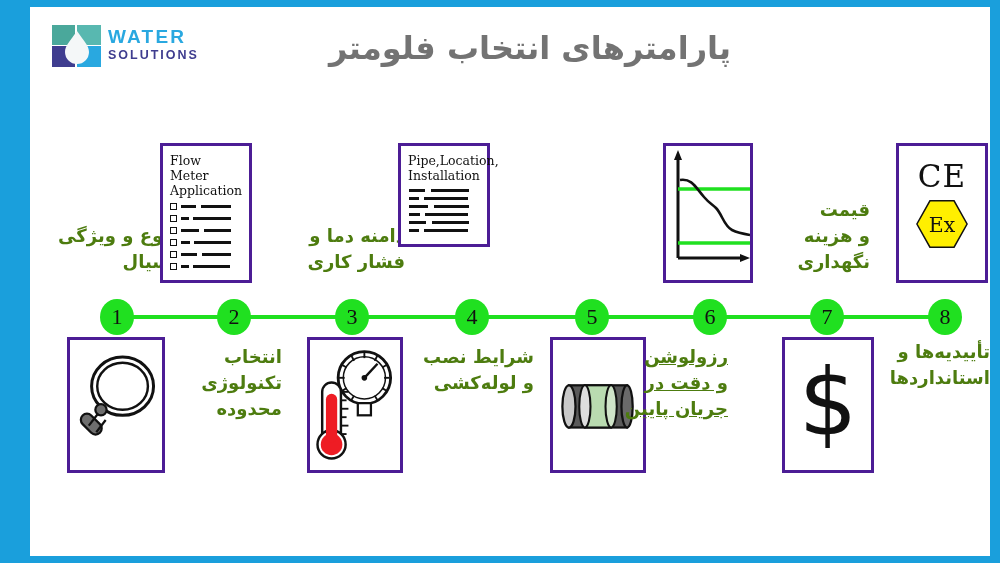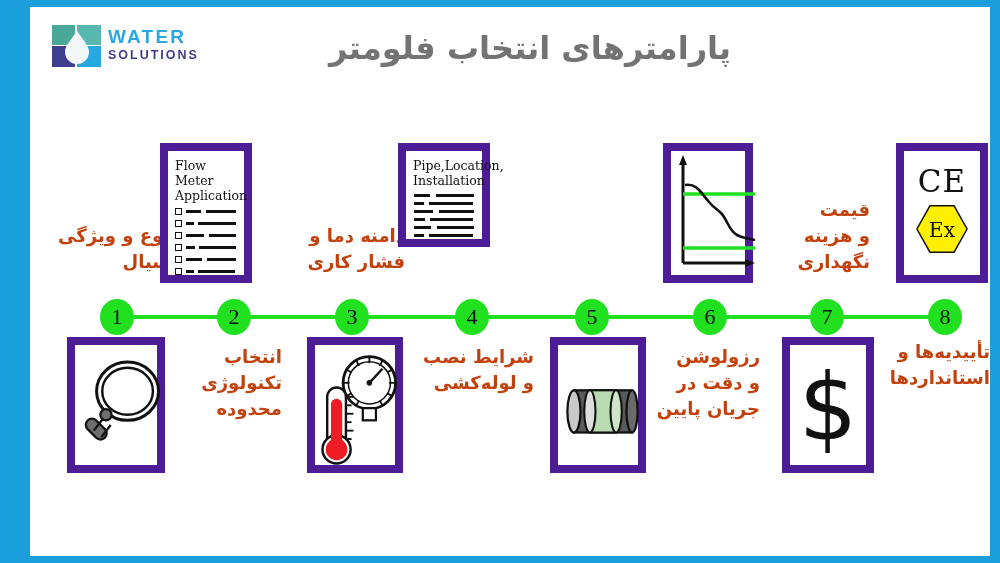--- a/index.html
+++ b/index.html
@@ -55,29 +55,29 @@
     background:#20e020;
     display:flex; align-items:center; justify-content:center;
     font-family:"Liberation Serif", serif;
     font-size:22px; color:#111; line-height:1;
   }
 
   
   .card {
     position:absolute;
     background:#fff;
-    border:8px solid #4c1d95;
+    border:3px solid #4c1d95;
   }
 
   
   .plabel {
     position:absolute;
     direction:rtl; text-align:right;
     font-family:"DejaVu Sans", sans-serif;
-    font-size:18px; font-weight:600; color:#c2410c;
+    font-size:18px; font-weight:600; color:#4d7c0f;
     line-height:26px;
     white-space:pre-line;
   }
 
   
   .doc-head {
     font-family:"DejaVu Serif", serif;
     font-size:12.5px; color:#111; line-height:15px;
     padding:7px 6px 3px 7px;
   }
@@ -308,21 +308,21 @@
           <polygon points="12,4 8,14 16,14" fill="#111"></polygon>
           <line x1="12" y1="112" x2="78" y2="112" stroke="#111" stroke-width="3"></line>
           <polygon points="84,112 74,108 74,116" fill="#111"></polygon>
           <line x1="12" y1="43" x2="84" y2="43" stroke="#20e020" stroke-width="3.4"></line>
           <line x1="12" y1="97" x2="84" y2="97" stroke="#20e020" stroke-width="3.4"></line>
           <path d="M14 34 C26 32 30 42 38 51 C44 58 46 58 50 62 C56 68 58 80 66 84 C72 87 78 88 84 89" fill="none" stroke="#111" stroke-width="2.6"></path>
         </svg>
       </div>
     </div>
 
-    <div class="plabel" style="left:620px; top:337px; width:110px;">رزولوشن
+    <div class="plabel" style="left:588px; top:337px; width:110px;text-decoration:underline;">رزولوشن
 و دقت در
 جریان پایین</div>
 
     <div class="plabel" style="left:720px; top:190px; width:120px;">قیمت
 و هزینه
 نگهداری</div>
 
     <div class="card" style="left:752px; top:330px; width:92px; height:136px;">
       <div class="dollar">$</div>
     </div>

